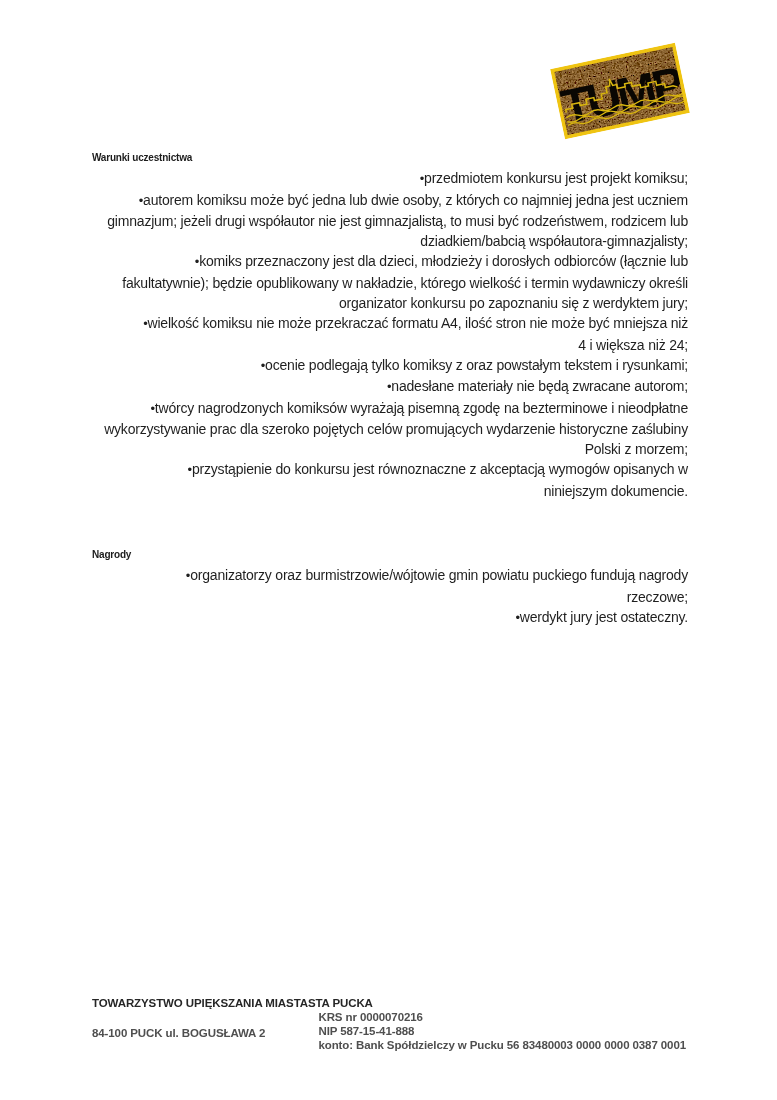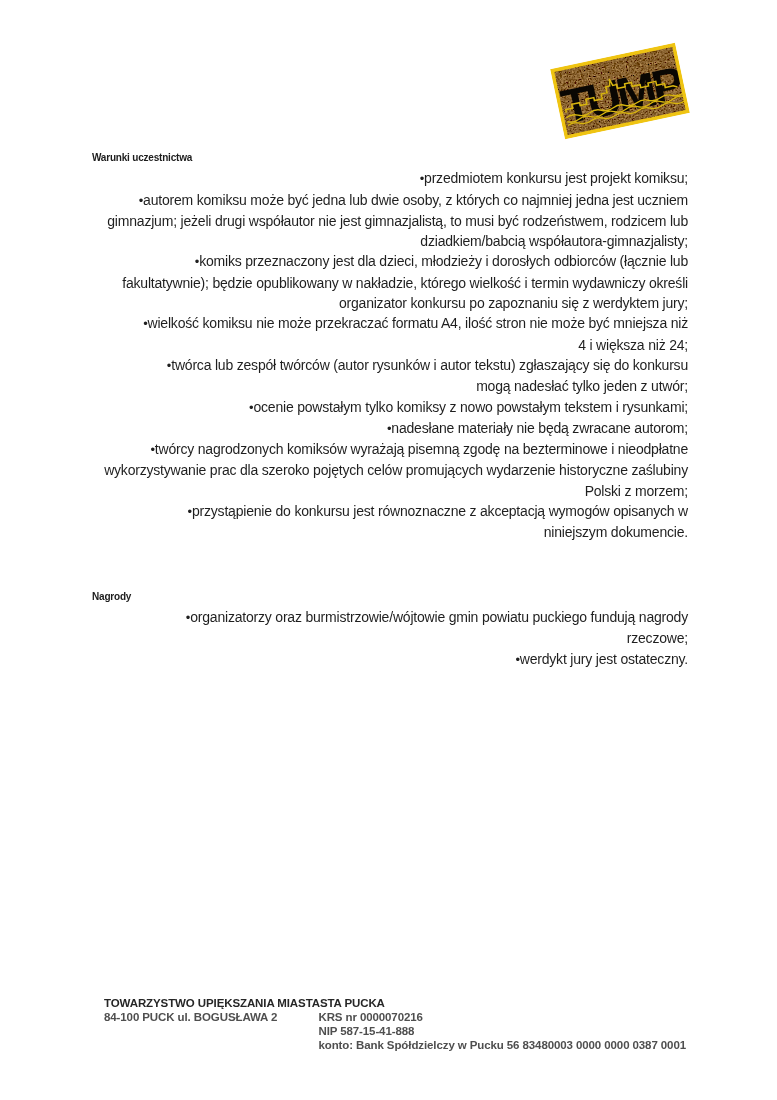--- a/index.html
+++ b/index.html
@@ -58,23 +58,23 @@
     position: absolute;
     left: 92px;
     right: 91px;
     top: 996px;
     height: 64px;
     font-size: 11.5px;
     font-weight: bold;
     line-height: 14px;
     letter-spacing: -0.1px;
   }
-  .f-left { position: absolute; left: 12px; top: 0; text-align: left; }
+  .f-left { position: absolute; left: 0; top: 0; text-align: left; }
   .f-org  { color: #262626; }
-  .f-addr { color: #4f4f4f; }
+  .f-addr { color: #4f4f4f; margin-top: 16px; }
   .f-right { position: absolute; right: 0; top: 14px; text-align: left; color: #4f4f4f; }
 </style>
 </head>
 <body>
 
 <div class="page">
 
   <div class="logo">
     <svg viewBox="0 0 128 72" width="128" height="72">
       <defs>
@@ -103,22 +103,21 @@
   </div>
 
   <div class="content">
 
     <div class="section-heading">Warunki uczestnictwa</div>
 
     <p class="bullet-item"><span class="dot">•</span><span>przedmiotem konkursu jest projekt komiksu;</span></p>
     <p class="bullet-item"><span class="dot">•</span><span>autorem komiksu może być jedna lub dwie osoby, z których co najmniej jedna jest uczniem gimnazjum; jeżeli drugi współautor nie jest gimnazjalistą, to musi być rodzeństwem, rodzicem lub dziadkiem/babcią współautora-gimnazjalisty;</span></p>
     <p class="bullet-item"><span class="dot">•</span><span>komiks przeznaczony jest dla dzieci, młodzieży i dorosłych odbiorców (łącznie lub fakultatywnie); będzie opublikowany w nakładzie, którego wielkość i termin wydawniczy określi organizator konkursu po zapoznaniu się z werdyktem jury;</span></p>
     <p class="bullet-item"><span class="dot">•</span><span>wielkość komiksu nie może przekraczać formatu A4, ilość stron nie może być mniejsza niż 4 i większa niż 24;</span></p>
-    <p class="bullet-item"><span class="dot">•</span><span>twórca lub zespół twórców (autor rysunków i autor tekstu) zgłaszający się do konkursu mogą nadesłać tylko jeden z utwór;</span></p>
-    <p class="bullet-item"><span class="dot">•</span><span>ocenie powstałym tylko komiksy z nowo powstałym tekstem i rysunkami;</span></p>
+    <p class="bullet-item"><span class="dot">•</span><span>ocenie podlegają tylko komiksy z oraz powstałym tekstem i rysunkami;</span></p>
     <p class="bullet-item"><span class="dot">•</span><span>nadesłane materiały nie będą zwracane autorom;</span></p>
     <p class="bullet-item"><span class="dot">•</span><span>twórcy nagrodzonych komiksów wyrażają pisemną zgodę na bezterminowe i nieodpłatne wykorzystywanie prac dla szeroko pojętych celów promujących wydarzenie historyczne zaślubiny Polski z morzem;</span></p>
     <p class="bullet-item"><span class="dot">•</span><span>przystąpienie do konkursu jest równoznaczne z akceptacją wymogów opisanych w niniejszym dokumencie.</span></p>
 
     <div class="section-heading gap-before">Nagrody</div>
 
     <p class="bullet-item"><span class="dot">•</span><span>organizatorzy oraz burmistrzowie/wójtowie gmin powiatu puckiego fundują nagrody rzeczowe;</span></p>
     <p class="bullet-item"><span class="dot">•</span><span>werdykt jury jest ostateczny.</span></p>
 
   </div>

